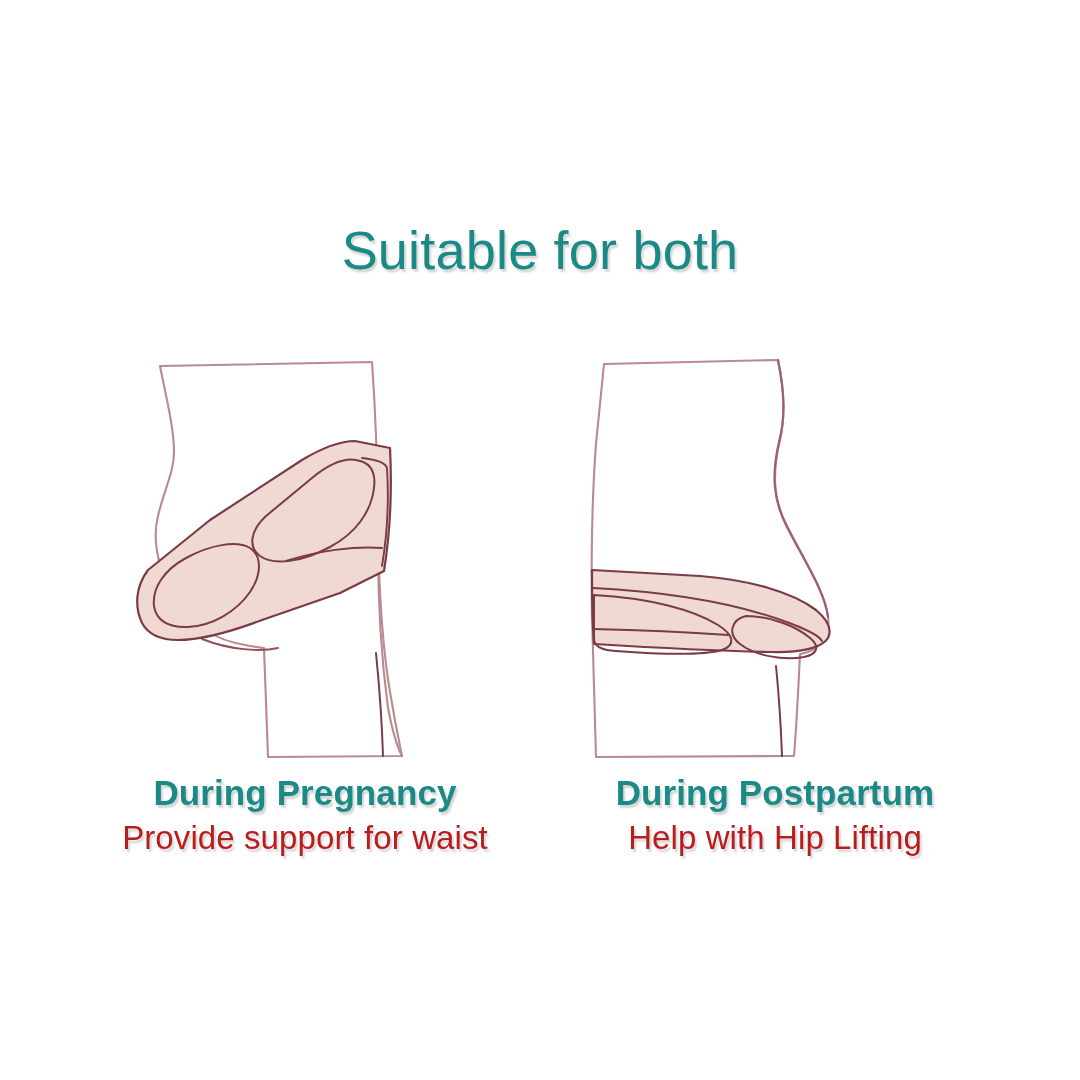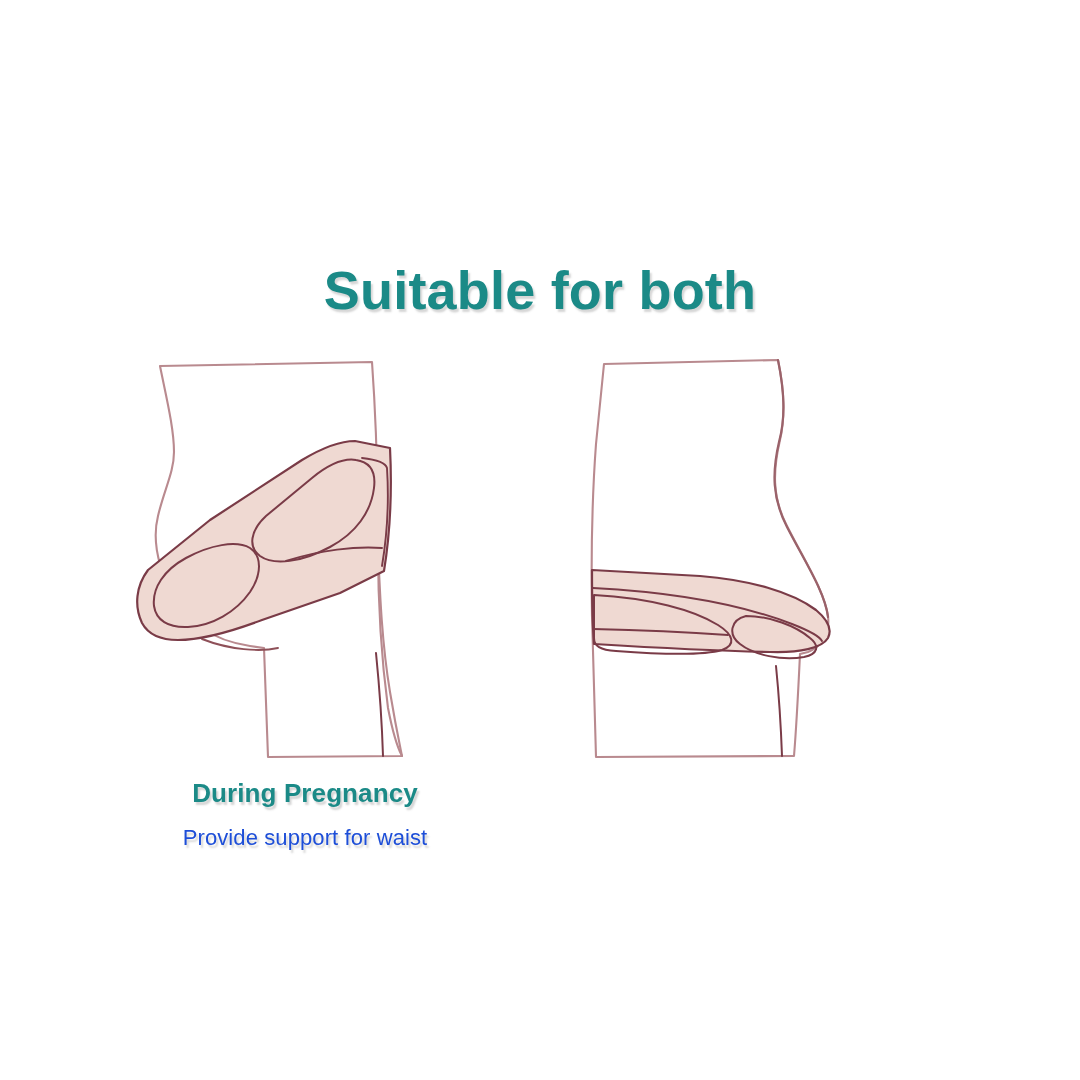--- a/index.html
+++ b/index.html
@@ -25,27 +25,26 @@
     position: absolute;
     left: 0;
     top: 212px;
     width: 1080px;
     text-align: center;
   }
   .heading-line {
     display: block;
     color: #1b8a87;
     font-family: "Liberation Sans", sans-serif;
-    font-weight: 700;
+    font-weight: 400;
     font-size: 54px;
     line-height: 76px;
     letter-spacing: 0.2px;
     text-shadow: 2px 3px 2px rgba(120,120,120,0.30);
     white-space: nowrap;
-    margin-top: 40px;
   }
 
   
   .panel {
     position: absolute;
     top: 348px;
     width: 430px;
     height: 420px;
   }
   .panel-left  { left: 90px; }
@@ -60,32 +59,32 @@
     text-align: center;
   }
   .caption-left  { left: 70px; }
   .caption-right { left: 540px; }
 
   .caption-title {
     display: block;
     color: #1b8a87;
     font-family: "Liberation Sans", sans-serif;
     font-weight: 700;
-    font-size: 26px;
+    font-size: 35px;
     line-height: 46px;
     letter-spacing: 0.1px;
     text-shadow: 2px 3px 2px rgba(120,120,120,0.32);
     white-space: nowrap;
   }
   .caption-sub {
     display: block;
-    color: #1d4ed8;
+    color: #b91c1c;
     font-family: "Liberation Sans", sans-serif;
     font-weight: 400;
-    font-size: 22px;
+    font-size: 33px;
     line-height: 44px;
     letter-spacing: 0.1px;
     text-shadow: 2px 3px 2px rgba(120,120,120,0.30);
     white-space: nowrap;
   }
 </style>
 </head>
 <body>
 
 <div id="page">
@@ -204,14 +203,18 @@
                C 222 313, 194 307, 180 296
                C 168 287, 170 272, 186 268 Z" fill="none" stroke="#7a3b47" stroke-width="2.0" stroke-linejoin="round"></path>
     </svg>
   </div>
 
   <div class="caption caption-left">
     <span class="caption-title">During Pregnancy</span>
     <span class="caption-sub">Provide support for waist</span>
   </div>
 
+  <div class="caption caption-right">
+    <span class="caption-title">During Postpartum</span>
+    <span class="caption-sub">Help with Hip Lifting</span>
+  </div>
 
 </div>
 
 </body></html>

